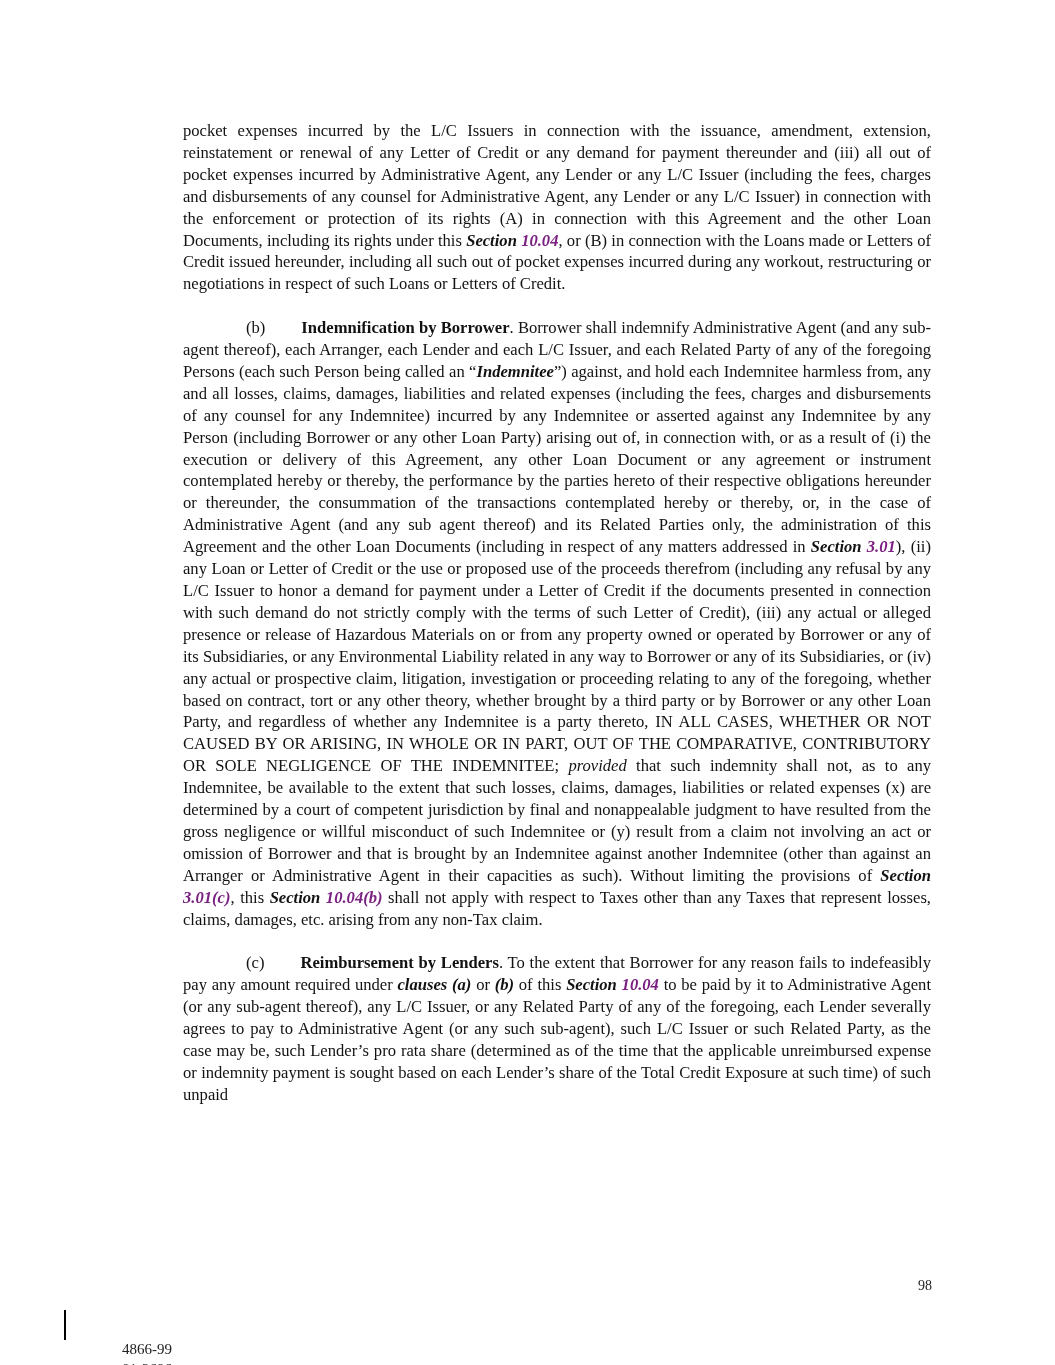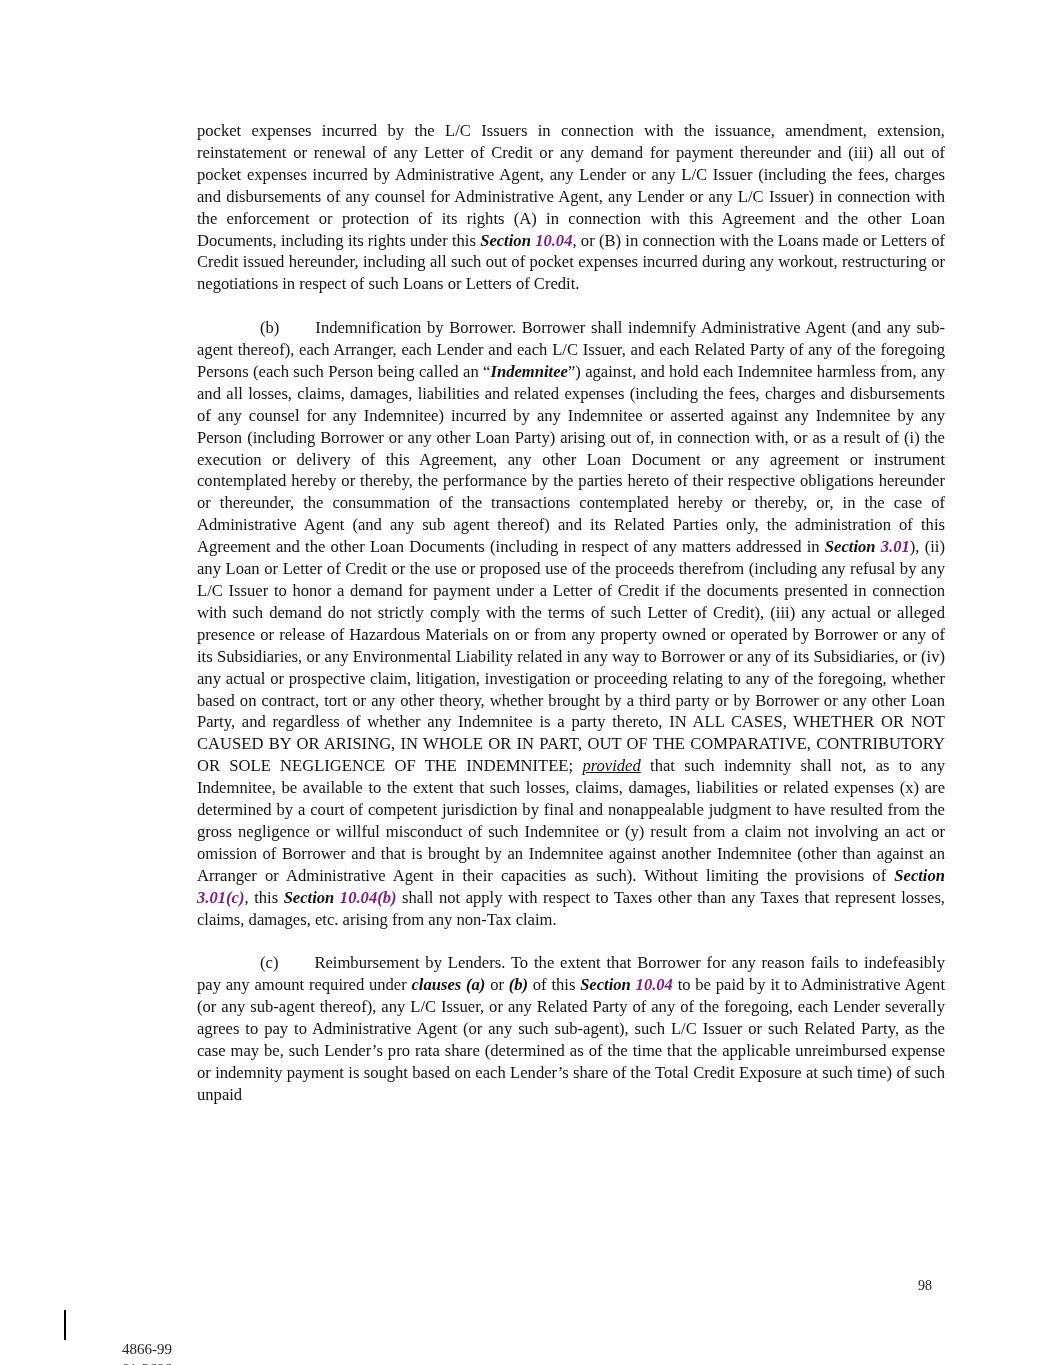--- a/index.html
+++ b/index.html
@@ -5,30 +5,30 @@
   html,body{margin:0;padding:0;background:#ffffff;}
   .page{
     position:relative;
     width:1055px;height:1365px;
     background:#ffffff;
     font-family:"Liberation Serif","DejaVu Serif",serif;
     color:#121212;
     overflow:hidden;
   }
   .body-text{
-    position:absolute;left:197px;top:120px;width:748px;
+    position:absolute;left:183px;top:120px;width:748px;
     font-size:16.6px;line-height:21.9px;
     text-align:justify;
   }
   .para{margin:0 0 21.9px 0;}
   .para.indented{text-indent:63px;}
   .run-n{font-weight:400;}
-  .run-b{font-weight:400;}
+  .run-b{font-weight:700;}
   .run-bi{font-weight:700;font-style:italic;}
-  .run-i{font-style:italic;text-decoration:underline;}
+  .run-i{font-style:italic;}
   .run-link{font-weight:700;font-style:italic;color:#7B2182;}
   .tab{display:inline-block;width:36px;}
   .footer-left{
     position:absolute;left:122px;top:1340px;
     font-size:15px;line-height:19.5px;color:#222;text-align:right;
   }
   .version-deleted{color:#E23425;text-decoration:line-through;}
   .version-inserted{color:#3640C8;border-bottom:3px double #3640C8;}
   .page-number{
     position:absolute;right:123px;top:1278px;

